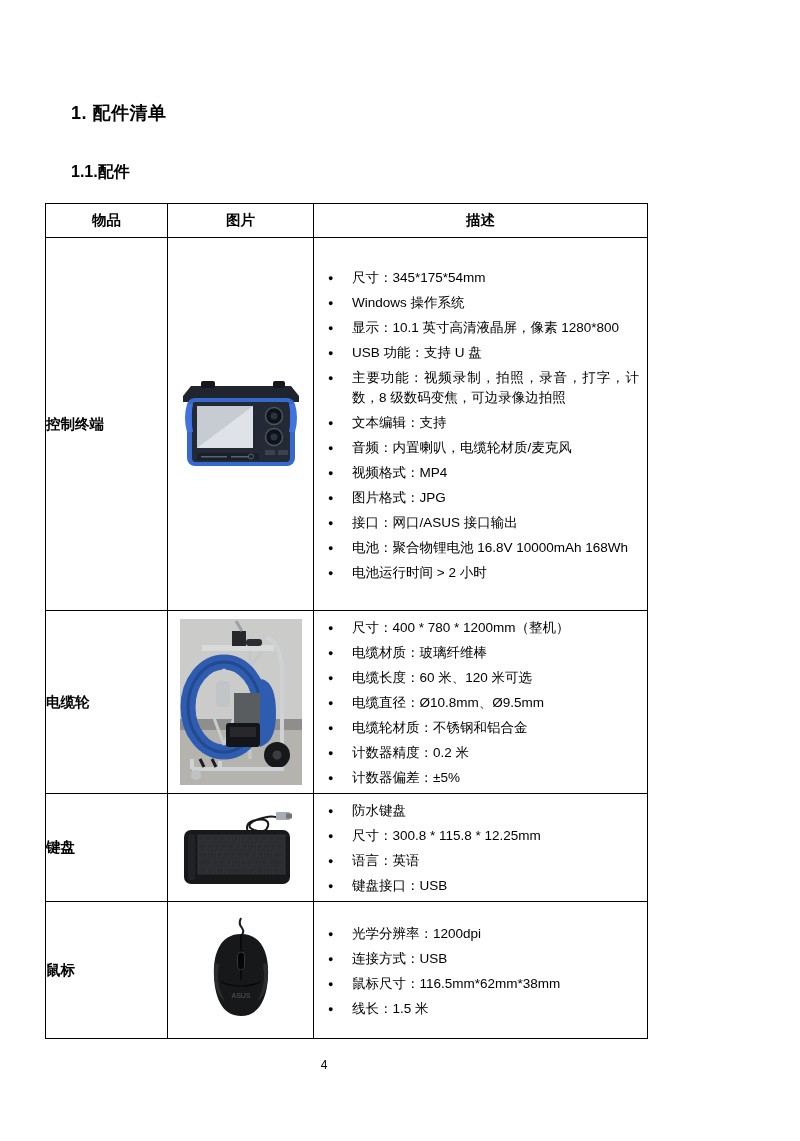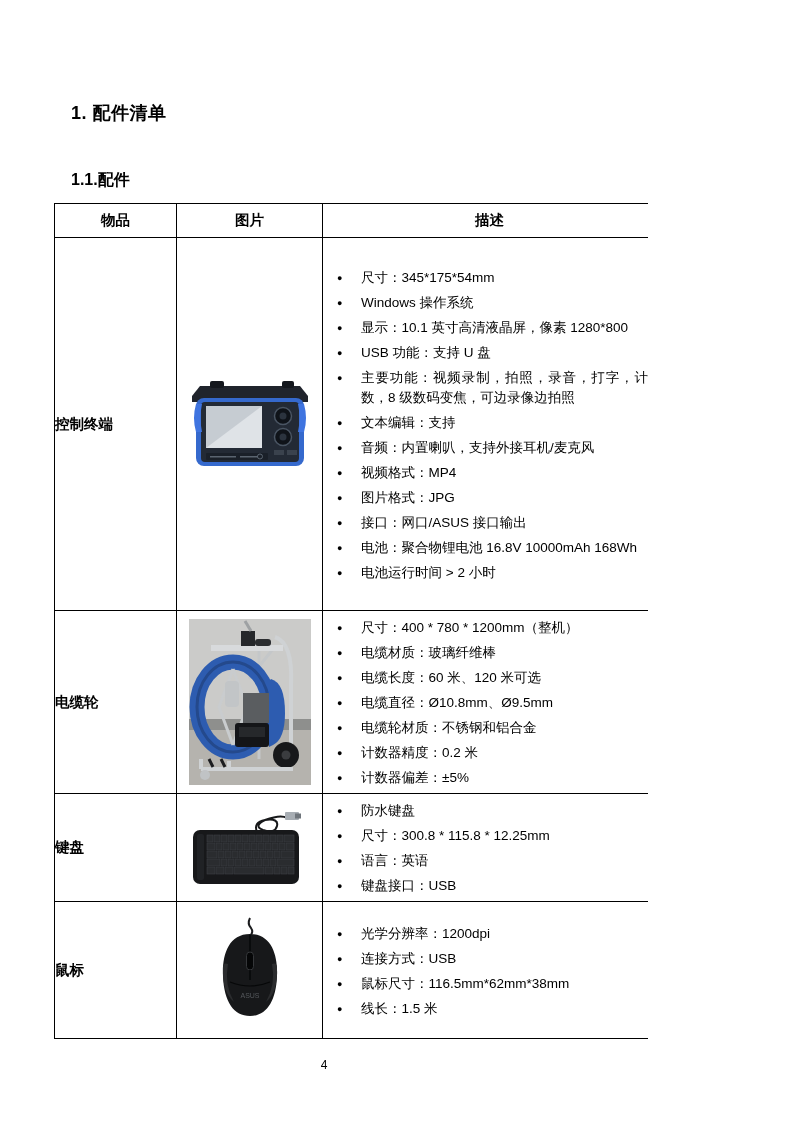--- a/index.html
+++ b/index.html
@@ -15,27 +15,27 @@
   }
   .h1 {
     position: absolute;
     left: 71px; top: 101px;
     font-size: 18px;
     font-weight: bold;
     letter-spacing: 0.5px;
   }
   .h2 {
     position: absolute;
-    left: 71px; top: 170px;
+    left: 71px; top: 162px;
     font-size: 16px;
     font-weight: bold;
   }
   table.acc {
     position: absolute;
-    left: 54px; top: 203px;
+    left: 45px; top: 203px;
     width: 696px;
     border-collapse: collapse;
     table-layout: fixed;
     border-radius: 17px;
   }
   table.acc th, table.acc td {
     border: 1px solid #000;
     padding: 0;
     vertical-align: middle;
     overflow: hidden;
@@ -174,21 +174,21 @@
               <div class="spec-item">
                 <span class="bullet">●</span>
                 <span class="spec-text">主要功能：视频录制，拍照，录音，打字，计数，8 级数码变焦，可边录像边拍照</span>
               </div>
               <div class="spec-item">
                 <span class="bullet">●</span>
                 <span class="spec-text">文本编辑：支持</span>
               </div>
               <div class="spec-item">
                 <span class="bullet">●</span>
-                <span class="spec-text">音频：内置喇叭，支持外接耳机/麦克风</span>
+                <span class="spec-text">音频：内置喇叭，电缆轮材质/麦克风</span>
               </div>
               <div class="spec-item">
                 <span class="bullet">●</span>
                 <span class="spec-text">视频格式：MP4</span>
               </div>
               <div class="spec-item">
                 <span class="bullet">●</span>
                 <span class="spec-text">图片格式：JPG</span>
               </div>
               <div class="spec-item">

